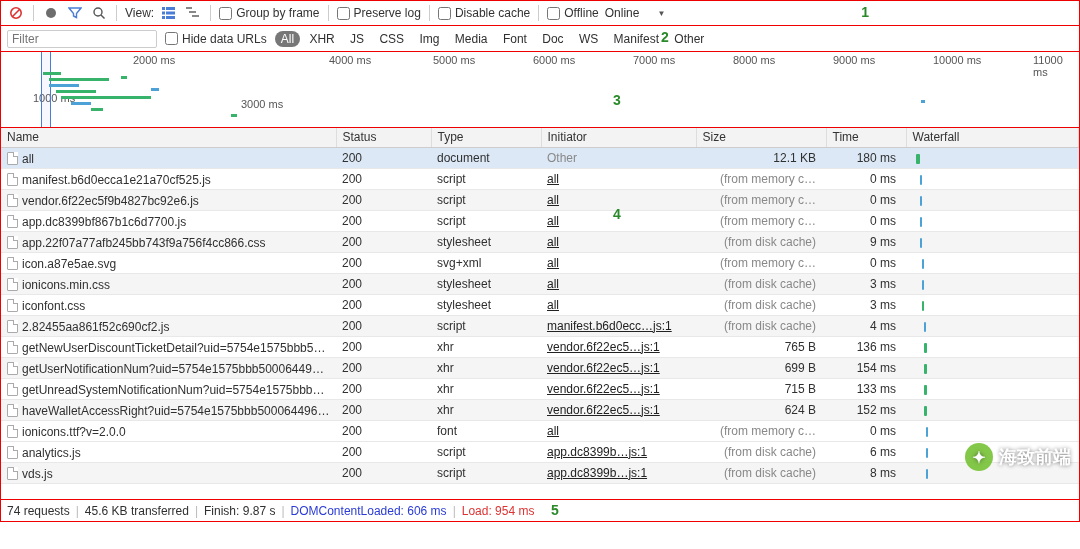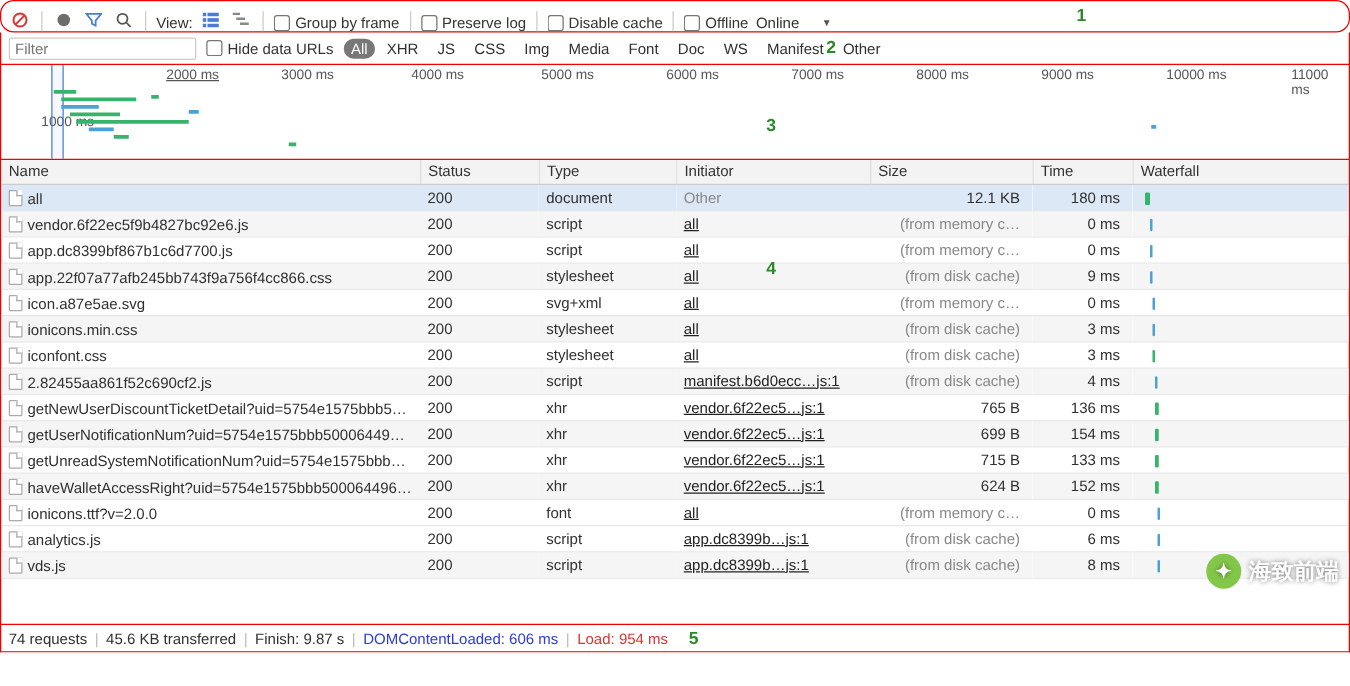--- a/index.html
+++ b/index.html
@@ -11,22 +11,22 @@
     background: #fff;
     width: 1080px;
   }
   .outer { width: 1080px; }
   .boxed { border: 1px solid #e00; }
   .annot { font: bold 14px Arial; color: #2a8a2a; position: absolute; }
   .toolbar1, .toolbar2, .timeline, .tablewrap, .statusbar { position: relative; }
   
   
   .toolbar1 {
-    height: 26px; display: flex; align-items: flex-end;
-    padding: 0 6px; gap: 6px; border-radius: 11px;
+    height: 26px; display: flex; align-items: center;
+    padding: 0 6px; gap: 6px;
   }
   .iconbtn {
     width: 18px; height: 18px; display: flex; align-items: center; justify-content: center;
     color: #555; cursor: pointer;
   }
   .stop-icon svg circle { stroke: #d33; stroke-width: 1.6; fill: none; }
   .stop-icon svg line { stroke: #d33; stroke-width: 1.6; }
   .filter-icon svg { stroke: #4a7dd6; stroke-width: 1.4; fill: none; }
   .search-icon svg { stroke: #555; stroke-width: 1.4; fill: none; }
   .vsep { width: 1px; height: 16px; background: #ccc; margin: 0 2px; }
@@ -164,22 +164,22 @@
         <input type="checkbox" style="">
         <span>Hide data URLs</span>
       </label>
   <span id="chips"><span class="chip sel">All</span> <span class="chip">XHR</span> <span class="chip">JS</span> <span class="chip">CSS</span> <span class="chip">Img</span> <span class="chip">Media</span> <span class="chip">Font</span> <span class="chip">Doc</span> <span class="chip">WS</span> <span class="chip">Manifest</span> <span class="chip">Other</span> </span>
   <span class="annot" style="left:660px; top:3px;">2</span>
 </div>
 
 <div class="timeline">
   <div class="tl-labels" id="tlabels">
         <div class="tl-tick" style="left: 32px; margin-top: 38px;">1000 ms</div>
-        <div class="tl-tick" style="left: 132px; text-decoration: underline;">2000 ms</div>
-        <div class="tl-tick" style="left: 224px;">3000 ms</div>
+        <div class="tl-tick" style="left: 132px;">2000 ms</div>
+        <div class="tl-tick" style="left: 240px; margin-top: 44px;">3000 ms</div>
         <div class="tl-tick" style="left: 328px;">4000 ms</div>
         <div class="tl-tick" style="left: 432px;">5000 ms</div>
         <div class="tl-tick" style="left: 532px;">6000 ms</div>
         <div class="tl-tick" style="left: 632px;">7000 ms</div>
         <div class="tl-tick" style="left: 732px;">8000 ms</div>
         <div class="tl-tick" style="left: 832px;">9000 ms</div>
         <div class="tl-tick" style="left: 932px;">10000 ms</div>
         <div class="tl-tick" style="left: 1032px;">11000 ms</div>
       </div>
   <div class="tl-sel" style="left:40px; width:10px;"></div>
@@ -228,20 +228,33 @@
             <td>document</td>
             <td class="initiator nolink"><span>Other</span></td>
             <td class="ralign size">12.1 KB</td>
             <td class="ralign">180 ms</td>
             <td>
               <div class="wf-cell">
                 <div class="wf-bar" style="left:4px;width:4px;background:#38b36b;"></div>
               </div>
             </td>
           </tr>
+          <tr>
+            <td><span class="fileicon"></span>manifest.b6d0ecca1e21a70cf525.js</td>
+            <td>200</td>
+            <td>script</td>
+            <td class="initiator"><span>all</span></td>
+            <td class="ralign size gray">(from memory c…</td>
+            <td class="ralign">0 ms</td>
+            <td>
+              <div class="wf-cell">
+                <div class="wf-bar" style="left:8px;width:2px;background:#4ca2d6;"></div>
+              </div>
+            </td>
+          </tr>
           <tr class="alt">
             <td><span class="fileicon"></span>vendor.6f22ec5f9b4827bc92e6.js</td>
             <td>200</td>
             <td>script</td>
             <td class="initiator"><span>all</span></td>
             <td class="ralign size gray">(from memory c…</td>
             <td class="ralign">0 ms</td>
             <td>
               <div class="wf-cell">
                 <div class="wf-bar" style="left:8px;width:2px;background:#4ca2d6;"></div>

